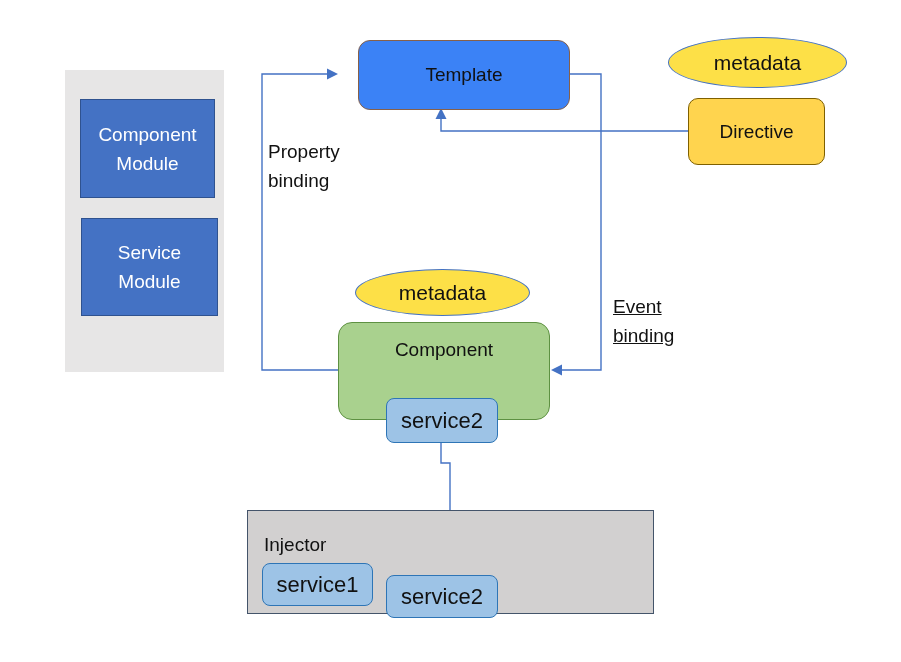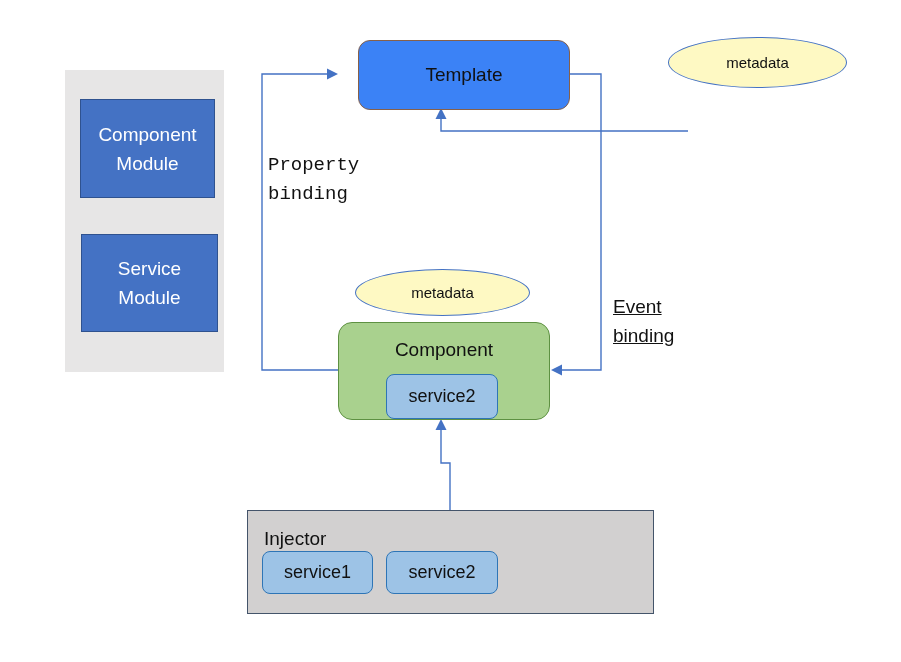--- a/index.html
+++ b/index.html
@@ -14,67 +14,68 @@
   .abs{position:absolute;}
   .center{display:flex;align-items:center;justify-content:center;text-align:center;}
 
   
   .sidebar{left:65px;top:70px;width:159px;height:302px;background:#E7E6E6;}
   .module{
     background:#4472C4;border:1px solid #2F528F;color:#ffffff;
     font-size:19px;line-height:29px;flex-direction:column;
   }
   .module-component{left:80px;top:99px;width:133px;height:97px;}
-  .module-service{left:81px;top:234px;width:135px;height:96px;}
+  .module-service{left:81px;top:218px;width:135px;height:96px;}
 
   
   .template{
     left:338px;top:40px;width:210px;height:68px;
     background:#3b82f6;border:1.5px solid #876049;border-radius:12px;
     font-size:19px;
     margin-left:20px;
   }
   .directive{
     left:688px;top:98px;width:135px;height:65px;
     background:#FFD44E;border:1.5px solid #7F6000;border-radius:10px;
     font-size:19px;
   }
   .ellipse{
-    background:#fef9c3;border:1px solid #4472C4;border-radius:50%;
-    font-size:15px;
+    background:#fde047;border:1px solid #4472C4;border-radius:50%;
+    font-size:21px;
   }
   .ellipse-top{left:668px;top:37px;width:177px;height:49px;}
   .ellipse-mid{left:355px;top:269px;width:173px;height:45px;}
   .component{
     left:338px;top:322px;width:210px;height:96px;
     background:#A9D18E;border:1.5px solid #5E9142;border-radius:14px;
   }
   .component-title{
     position:absolute;left:0;top:16px;width:100%;
     text-align:center;font-size:19px;
   }
   .chip{
     background:#9DC3E6;border:1.5px solid #2E75B6;border-radius:8px;
-    font-size:18px;
+    font-size:22px;
+    margin-top:24px;
   }
   .chip-in-component{position:absolute;left:47px;top:51px;width:110px;height:43px;}
 
   
   .injector{
     left:247px;top:510px;width:405px;height:102px;
     background:#D2D0D0;border:1.5px solid #44546A;
   }
-  .injector-title{position:absolute;left:16px;top:17px;font-size:19px;}
-  .chip-s1{position:absolute;left:14px;top:40px;width:109px;height:41px;text-align:right;}
+  .injector-title{position:absolute;left:16px;top:23px;font-size:19px;}
+  .chip-s1{position:absolute;left:14px;top:28px;width:109px;height:41px;text-align:right;}
   .chip-s2{position:absolute;left:138px;top:40px;width:110px;height:41px;}
   .chip-s3{position:absolute;left:263px;top:40px;width:110px;height:41px;}
 
   
   .edge-label{position:absolute;font-size:19px;line-height:29px;}
-  .label-property{left:268px;top:151px;font-family:Liberation Mono, monospace;}
+  .label-property{left:268px;top:137px;}
   .label-event{left:613px;top:292px;text-decoration:underline;}
 
   svg.wires{position:absolute;left:0;top:0;width:901px;height:662px;pointer-events:none;}
   svg.wires path{stroke:#4472C4;stroke-width:1.4;fill:none;}
   svg.wires polygon{fill:#4472C4;stroke:none;}
 </style>
 </head>
 <body>
 
 <div class="page">
@@ -111,20 +112,23 @@
   </div>
 
   <div class="abs center template">
     <span>Template</span>
   </div>
 
   <div class="abs center ellipse ellipse-top">
     <span>metadata</span>
   </div>
 
+  <div class="abs center directive">
+    <span>Directive</span>
+  </div>
 
   <div class="abs center ellipse ellipse-mid">
     <span>metadata</span>
   </div>
 
   <div class="abs component">
     <div class="component-title">Component</div>
     <div class="center chip chip-in-component">
       <span>service2</span>
     </div>

